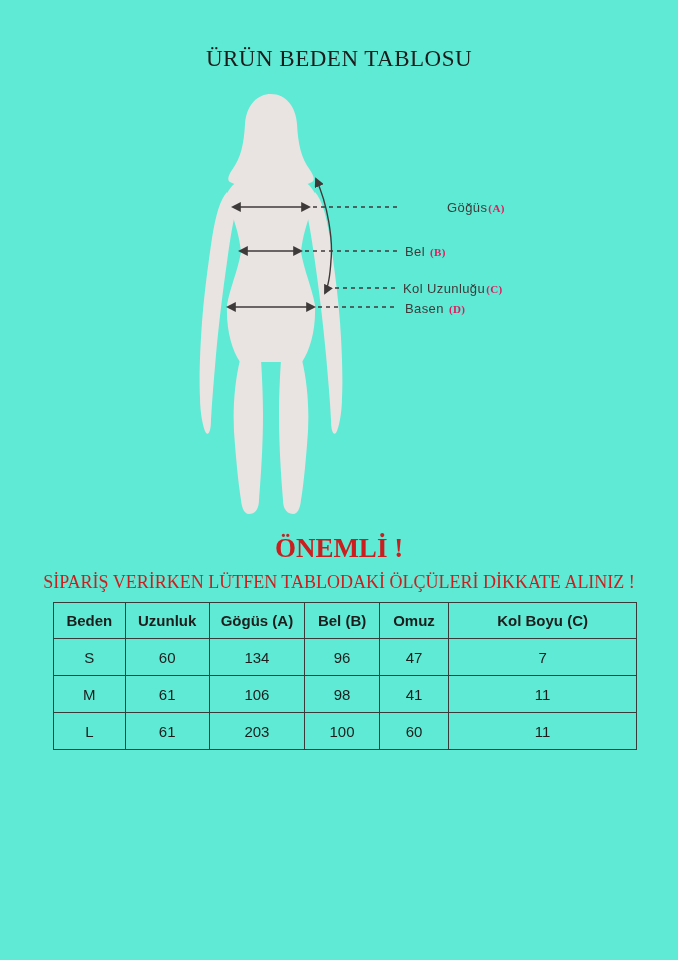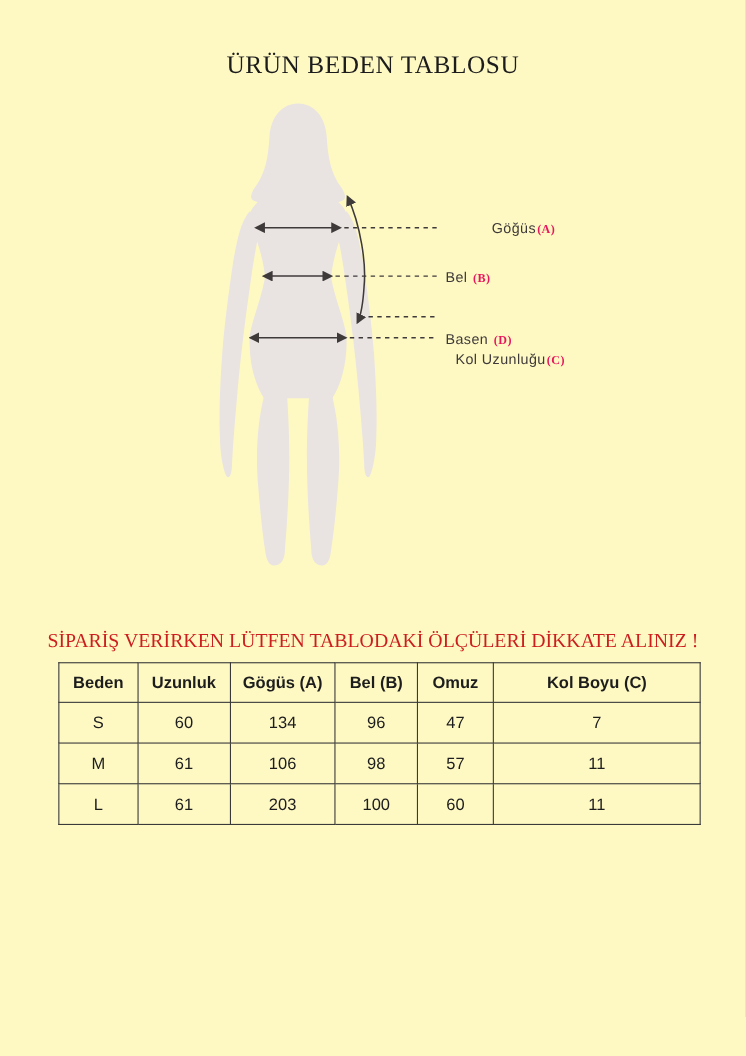--- a/index.html
+++ b/index.html
@@ -1,21 +1,21 @@
 <!DOCTYPE html>
 <html style="--accent-red: #cc1e1e; --accent-pink: #e8175d;"><head>
 <meta charset="utf-8">
 <style>
   html,body{margin:0;padding:0;}
   body{background:#888;}
   .page{
     position:relative;
     width:678px;height:960px;
     margin:0 auto;
-    background:#fef9c3;
+    background:#5eead4;
     overflow:hidden;
     font-family:"Liberation Sans", sans-serif;
   }
   .page-title{
     position:absolute;top:46px;left:0;width:100%;
     text-align:center;
     font-family:"Liberation Serif", serif;
     font-size:23px;font-weight:400;
     letter-spacing:0.5px;
     color:#1c1c1c;
@@ -33,21 +33,21 @@
   }
   .measure-label .letter{
     font-family:"Liberation Serif", serif;
     font-size:11px;
     font-weight:700;
     color:var(--accent-pink,#e8175d);
     margin-left:1px;
   }
   .label-a{left:405px;top:200px;margin-left:42px;}
   .label-b{left:405px;top:244px;}
-  .label-c{left:414px;top:281px;margin-top:38px;}
+  .label-c{left:403px;top:281px;}
   .label-d{left:405px;top:301px;}
   .important-heading{
     position:absolute;top:533px;left:0;width:100%;
     text-align:center;
     font-family:"Liberation Serif", serif;
     font-size:27px;font-weight:700;
     color:var(--accent-red,#cc1e1e);
   }
   .warning-text{
     position:absolute;top:572px;left:0;width:100%;
@@ -125,20 +125,21 @@
   <div class="measure-label label-b">
     <span>Bel </span><span class="letter">(B)</span>
   </div>
   <div class="measure-label label-c">
     <span>Kol Uzunluğu</span><span class="letter">(C)</span>
   </div>
   <div class="measure-label label-d">
     <span>Basen </span><span class="letter">(D)</span>
   </div>
 
+  <div class="important-heading">ÖNEMLİ !</div>
   <div class="warning-text">SİPARİŞ VERİRKEN LÜTFEN TABLODAKİ ÖLÇÜLERİ DİKKATE ALINIZ !</div>
 
   <table class="size-table">
     <colgroup>
         <col style="width: 12.3%;">
         <col style="width: 14.4%;">
         <col style="width: 16.4%;">
         <col style="width: 12.8%;">
         <col style="width: 11.9%;">
         <col style="width: 32.2%;">
@@ -160,21 +161,21 @@
           <td>134</td>
           <td>96</td>
           <td>47</td>
           <td>7</td>
         </tr>
         <tr>
           <td>M</td>
           <td>61</td>
           <td>106</td>
           <td>98</td>
-          <td>57</td>
+          <td>41</td>
           <td>11</td>
         </tr>
         <tr>
           <td>L</td>
           <td>61</td>
           <td>203</td>
           <td>100</td>
           <td>60</td>
           <td>11</td>
         </tr>

